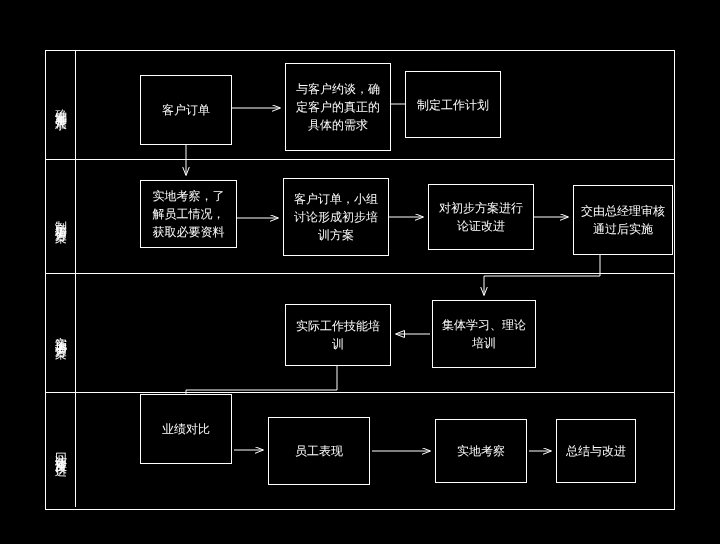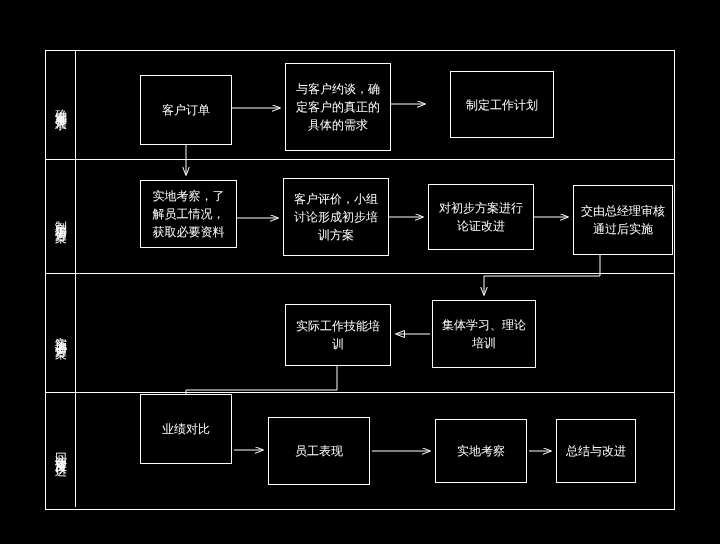--- a/index.html
+++ b/index.html
@@ -94,29 +94,29 @@
     <path d="M372,451 L430,451" marker-end="url(#arr)"></path>
     <path d="M529,451 L551,451" marker-end="url(#arr)"></path>
   </svg>
 
   <div class="node" style="left:140px;top:75px;width:92px;height:70px">
     <span>客户订单</span>
   </div>
   <div class="node" style="left:285px;top:63px;width:106px;height:88px">
     <span>与客户约谈，确定客户的真正的具体的需求</span>
   </div>
-  <div class="node" style="left:450px;top:71px;width:104px;height:67px">
+  <div class="node" style="left:405px;top:71px;width:96px;height:67px">
     <span>制定工作计划</span>
   </div>
 
   <div class="node" style="left:140px;top:180px;width:97px;height:68px">
     <span>实地考察，了解员工情况，获取必要资料</span>
   </div>
   <div class="node" style="left:283px;top:178px;width:106px;height:78px">
-    <span>客户评价，小组讨论形成初步培训方案</span>
+    <span>客户订单，小组讨论形成初步培训方案</span>
   </div>
   <div class="node" style="left:428px;top:184px;width:106px;height:66px">
     <span>对初步方案进行论证改进</span>
   </div>
   <div class="node" style="left:573px;top:185px;width:100px;height:70px">
     <span>交由总经理审核通过后实施</span>
   </div>
 
   <div class="node" style="left:285px;top:304px;width:106px;height:62px">
     <span>实际工作技能培训</span>

